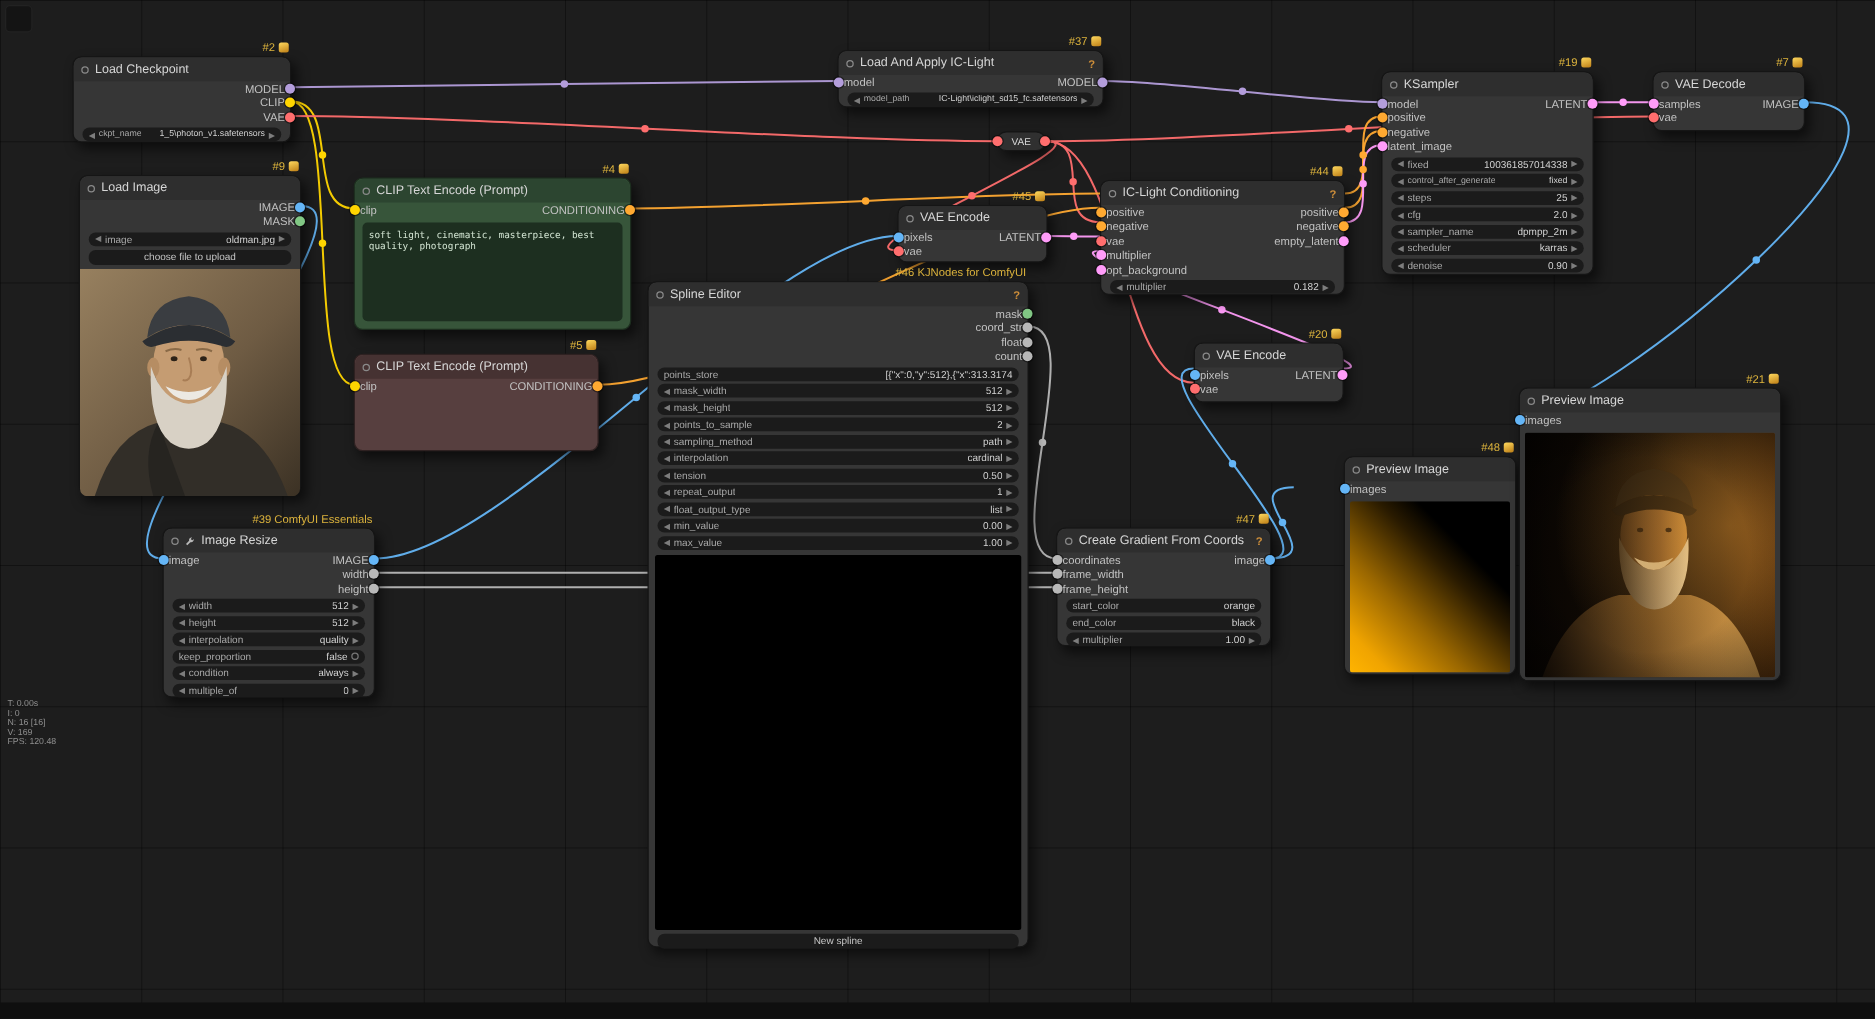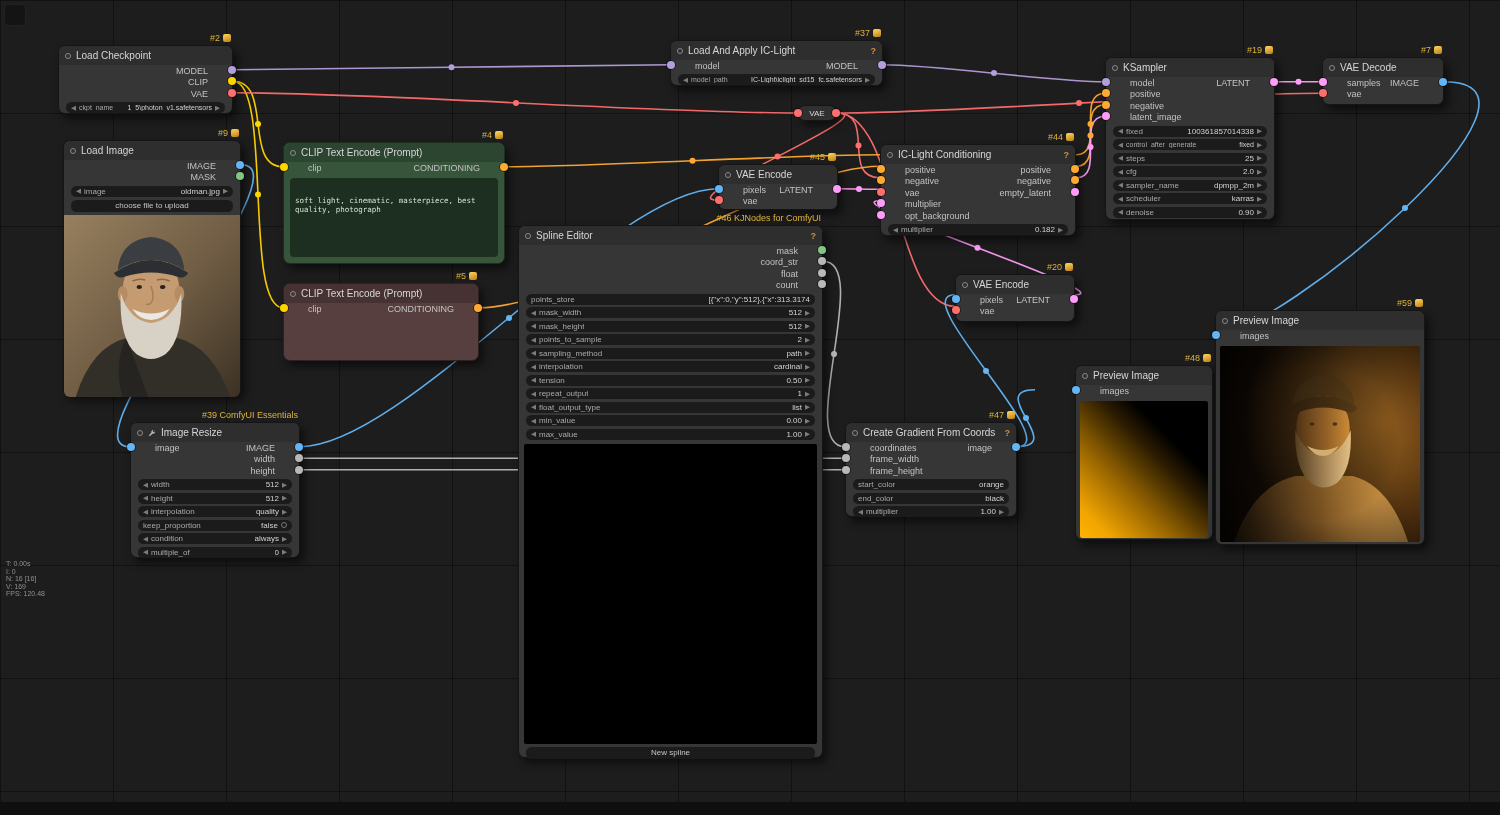--- a/index.html
+++ b/index.html
@@ -10,32 +10,32 @@
 #wires{position:absolute;left:0;top:0;width:1500px;height:815px;z-index:1;overflow:visible;pointer-events:none}
 #wires path{opacity:.95}
 .node{position:absolute;z-index:2;background:#363636;border:1px solid #151515;border-radius:7px;box-shadow:4px 5px 9px rgba(0,0,0,.55);color:#c9c9c9}
 .title{height:19px;display:flex;align-items:center;gap:5px;padding:0 6px;font-size:10px;color:#d6d6d6;background:#2e2e2e;border-radius:7px 7px 0 0;white-space:nowrap;overflow:hidden}
 .cdot{width:6px;height:6px;border-radius:50%;border:1px solid #8a8a8a;flex:none;display:inline-block}
 .help{margin-left:auto;color:#cf8f3a;font-size:9px;font-weight:bold}
 .badge{position:absolute;top:-13px;right:1px;font-size:9px;color:#dcb33c;display:flex;align-items:center;gap:3px;white-space:nowrap}
 .bicon{width:8px;height:8px;border-radius:2px;background:linear-gradient(160deg,#ffd95e,#bd7e16);display:inline-block}
 .prow{display:flex;justify-content:space-between;align-items:center;height:11.5px;padding:0 6px;font-size:9px;color:#c2c2c2}
 .prow.o{justify-content:flex-end}
-.pin,.pout{display:flex;gap:20px;min-width:0}
+.pin,.pout{display:flex;align-items:center;gap:0;min-width:0}
 .dot{width:8px;height:8px;border-radius:50%;background:#999;flex:none;display:inline-block;box-shadow:0 0 0 1px rgba(0,0,0,.45)}
 .pin .dot{margin-left:-10px}
 .pout .dot{margin-right:-10px}
 .widget{display:flex;align-items:center;gap:3px;height:11px;background:#1b1b1b;border-radius:5.5px;margin:2.5px 7px 0;padding:0 5px;font-size:8px;color:#a9a9a9}
 .widget .wname{white-space:nowrap;overflow:hidden}
 .widget .wval{margin-left:auto;color:#d2d2d2;white-space:nowrap;overflow:hidden;text-align:right}
 .widget .arr{color:#7d7d7d;font-size:6.5px;flex:none}
 .widget.small{font-size:7px}
 .toggle{width:6px;height:6px;border-radius:50%;border:1px solid #777;flex:none}
 .btnw{height:12px;line-height:12px;background:#1b1b1b;border-radius:5.5px;margin:3px 7px 0;text-align:center;font-size:8px;color:#c5c5c5}
-.textarea{background:#191919;border-radius:4px;margin:4px 6px 0;padding:18px 5px;font-size:7.5px;line-height:9px;color:#c9c9c9;font-family:"DejaVu Sans Mono",monospace;overflow:hidden}
+.textarea{background:#191919;border-radius:4px;margin:4px 6px 0;padding:5px 5px;font-size:7.5px;line-height:9px;color:#c9c9c9;font-family:"DejaVu Sans Mono",monospace;overflow:hidden}
 .node.green{background:#37553a;border-color:#1d2e1f}
 .node.green .title{background:#2c4530}
 .node.green .textarea{background:#1d2f20;color:#d2e4d2}
 .node.red{background:#573f3f;border-color:#2e2121}
 .node.red .title{background:#463232}
 .node.red .textarea{background:#2e2121;color:#e0d0d0}
 .photo{margin-top:3px;height:182px;border-radius:0 0 6px 6px;overflow:hidden}
 .photo svg,.pimg svg{display:block}
 .pimg{margin:4px;border-radius:2px;overflow:hidden}
 .gradimg{width:100%;height:100%;background:linear-gradient(45deg,#ffb400 0%,#f0a400 12%,#9a6700 35%,#2a1b00 60%,#000 72%)}
@@ -729,21 +729,21 @@
           <span>images</span>
         </span>
       </div>
   <div class="pimg" style="height:137px">
         <div class="gradimg"></div>
       </div>
 </div>
 
 <div class="node" style="left:1215px;top:310px;width:210px;height:235px">
   <div class="badge">
-        <span>#59</span>
+        <span>#21</span>
         <i class="bicon"></i>
       </div>
   <div class="title">
         <i class="cdot"></i>
         <span>Preview Image</span>
       </div>
   <div class="prow">
         <span class="pin">
           <i class="dot" style="background: rgb(100, 181, 246);"></i>
           <span>images</span>

